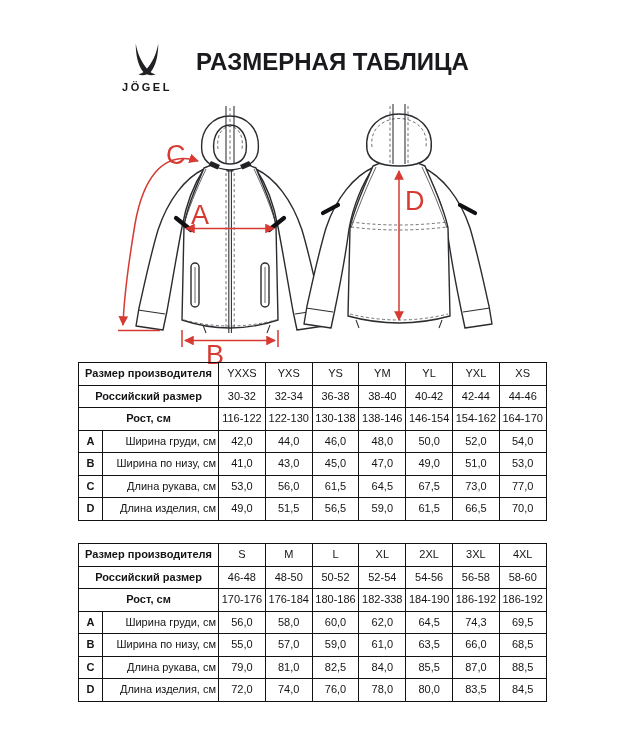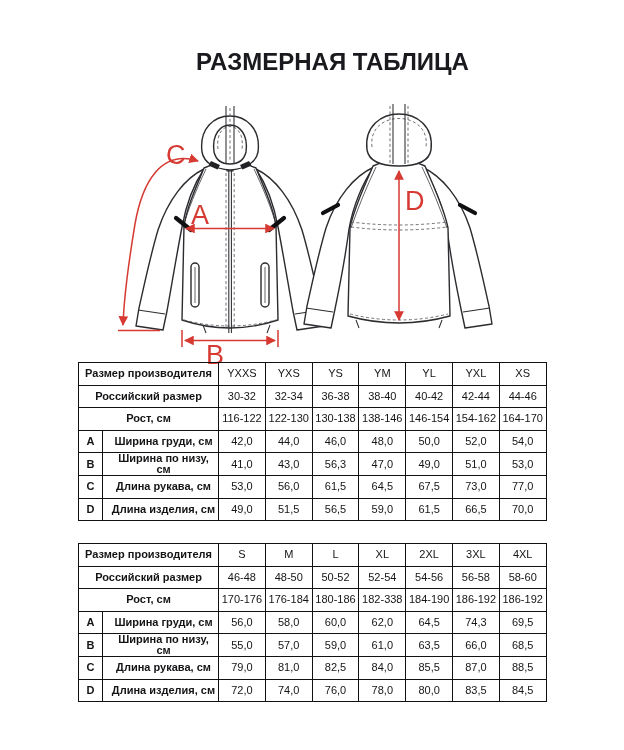--- a/index.html
+++ b/index.html
@@ -32,28 +32,35 @@
     border-collapse:collapse; table-layout:fixed;
     font-size:11px; color:#141417;padding-left:33px;
   }
   .t1 { top:362px; } .t2 { top:543px; }
   .size-table th, .size-table td {
     border:1.5px solid #121214; height:22.5px; padding:0 2px;
     text-align:center; vertical-align:middle; font-weight:400; line-height:1;
   }
   .size-table th.group  { font-weight:700; }
   .size-table th.letter { font-weight:700; }
-  .size-table th.mlabel { text-align:center; padding-left:8px; font-weight:700; }
+  .size-table th.mlabel { text-align:right; padding-left:8px; font-weight:400; }
   .c-letter { width:24px; } .c-label { width:116px; } .c-size { width:46.8px; }
 </style>
 </head>
 <body>
 
 <div class="page">
 
+  <div class="brand">
+    <svg width="26" height="36" viewBox="0 0 30 38">
+      <path class="drk" d="M 2,0 C 4,12 9,23 17,31 C 19,33 22,35 25,35.5 C 20,37.5 14.5,36.5 10.5,32.5 C 4.5,25.5 2,13 2,0 Z"></path>
+      <path class="drk" d="M 28,0 C 26,12 21,23 13,31 C 11,33 8,35 5,35.5 C 10,37.5 15.5,36.5 19.5,32.5 C 25.5,25.5 28,13 28,0 Z"></path>
+    </svg>
+    <div class="brand-word">JÖGEL</div>
+  </div>
 
   <h1 class="title">РАЗМЕРНАЯ ТАБЛИЦА</h1>
 
   <svg class="diagram" width="440" height="268" viewBox="0 0 440 268">
     <defs>
       <marker id="arw" viewBox="0 0 10 10" refX="9" refY="5" markerWidth="6.5" markerHeight="6.5" orient="auto-start-reverse">
         <path d="M0,0 L10,5 L0,10 Z" fill="#d63a32"></path>
       </marker>
     </defs>
 
@@ -207,21 +214,21 @@
           <td>48,0</td>
           <td>50,0</td>
           <td>52,0</td>
           <td>54,0</td>
         </tr>
         <tr>
           <th class="letter">B</th>
           <th class="mlabel">Ширина по низу, см</th>
           <td>41,0</td>
           <td>43,0</td>
-          <td>56,3</td>
+          <td>45,0</td>
           <td>47,0</td>
           <td>49,0</td>
           <td>51,0</td>
           <td>53,0</td>
         </tr>
         <tr>
           <th class="letter">C</th>
           <th class="mlabel">Длина рукава, см</th>
           <td>53,0</td>
           <td>56,0</td>

